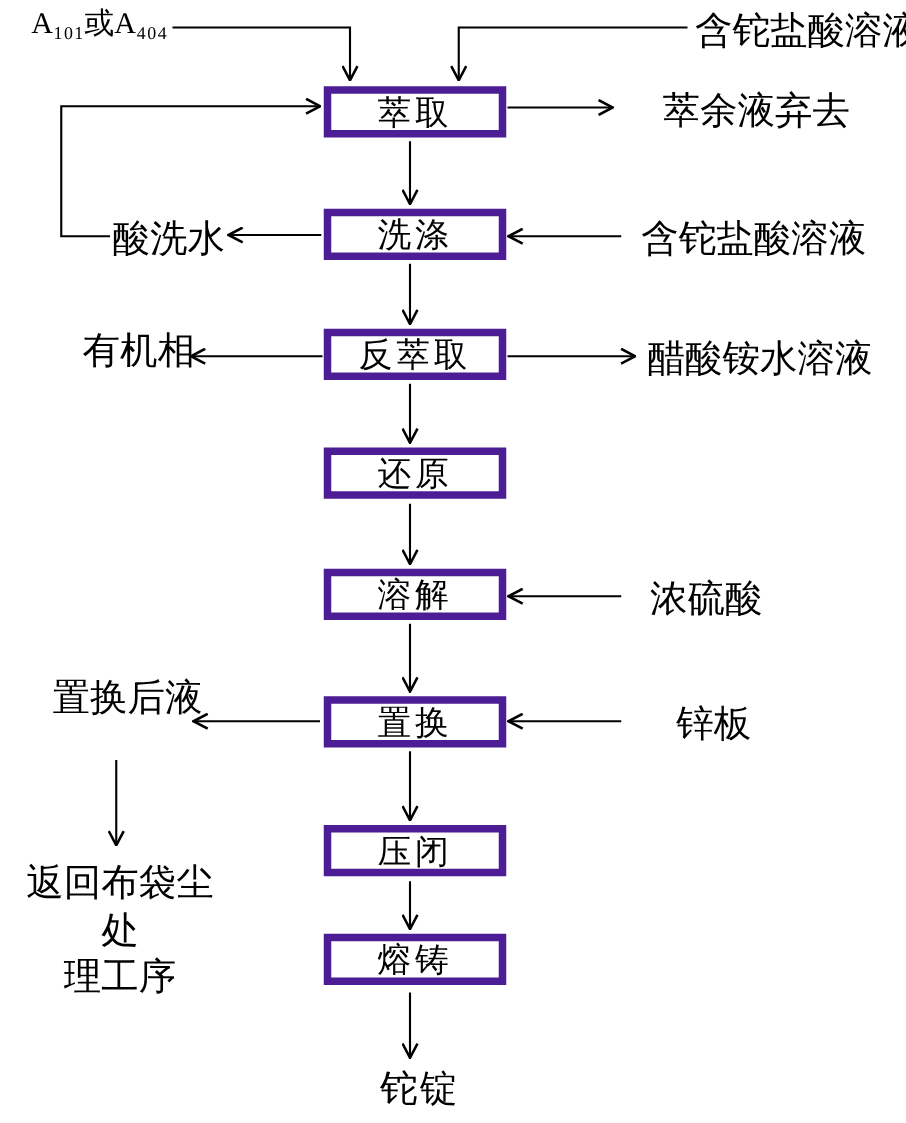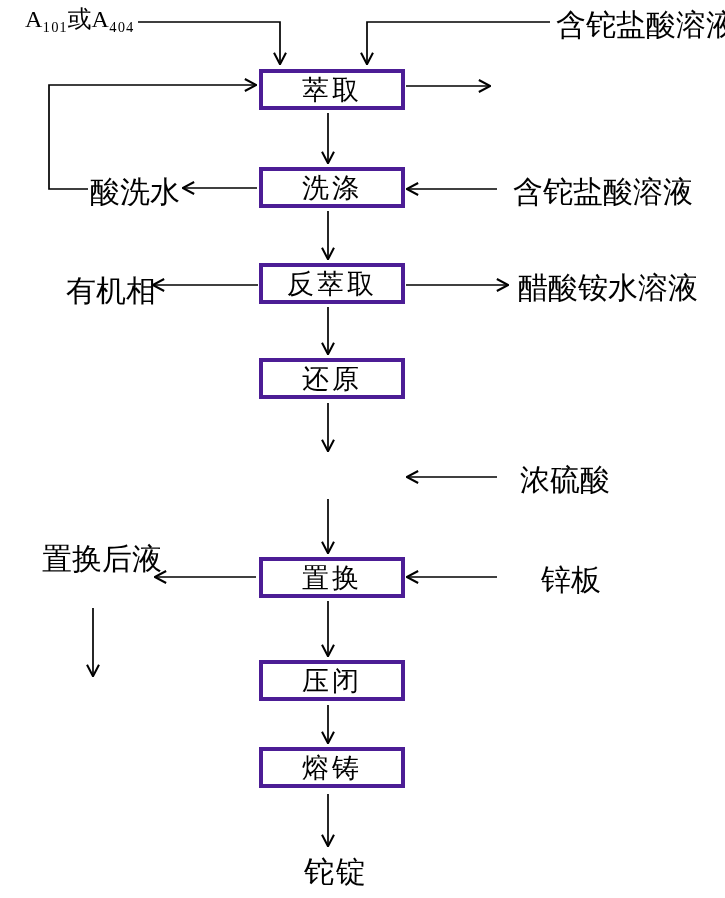--- a/index.html
+++ b/index.html
@@ -21,21 +21,21 @@
     left: 0;
     top: 0;
     width: 725px;
     height: 898px;
   }
   .box {
     position: absolute;
     left: 259px;
     width: 146px;
     height: 41px;
-    border: 4px solid #4c1d95;
+    border: 6px solid #4c1d95;
     box-sizing: border-box;
     display: flex;
     align-items: center;
     justify-content: center;
     font-size: 27px;
     letter-spacing: 3px;
     background: #ffffff;
     white-space: nowrap;
   }
   .lbl {
@@ -82,28 +82,32 @@
       <line x1="93" y1="608" x2="93" y2="676" marker-end="url(#arw)"></line>
       <line x1="328" y1="705" x2="328" y2="743" marker-end="url(#arw)"></line>
       <line x1="328" y1="794" x2="328" y2="846" marker-end="url(#arw)"></line>
     </g>
   </svg>
 
   <div class="box" style="top:69px">萃取</div>
   <div class="box" style="top:167px">洗涤</div>
   <div class="box" style="top:263px">反萃取</div>
   <div class="box" style="top:358px">还原</div>
+  <div class="box" style="top:455px">溶解</div>
   <div class="box" style="top:557px">置换</div>
   <div class="box" style="top:660px">压闭</div>
   <div class="box" style="top:747px">熔铸</div>
 
   <div class="lbl" style="left:25px;  top:6px;   font-size:24px;">A₁₀₁或A₄₀₄</div>
   <div class="lbl" style="left:556px; top:8px;">含铊盐酸溶液</div>
+  <div class="lbl" style="left:530px; top:72px;">萃余液弃去</div>
   <div class="lbl" style="left:90px;  top:175px;">酸洗水</div>
   <div class="lbl" style="left:513px; top:175px;">含铊盐酸溶液</div>
-  <div class="lbl" style="left:66px;  top:274px;">有机相</div>
+  <div class="lbl" style="left:66px;  top:264px;">有机相</div>
   <div class="lbl" style="left:518px; top:271px;">醋酸铵水溶液</div>
   <div class="lbl" style="left:520px; top:463px;">浓硫酸</div>
   <div class="lbl" style="left:42px;  top:542px;">置换后液</div>
   <div class="lbl" style="left:541px; top:563px;text-align:center;">锌板</div>
+  <div class="lbl lbl-wrap" style="left:18px; top:688px; width:156px; white-space:pre-line;">返回布袋尘处
+理工序</div>
   <div class="lbl" style="left:304px; top:855px; letter-spacing:2px;text-align:center;">铊锭</div>
 
 </div>
 
 </body></html>

